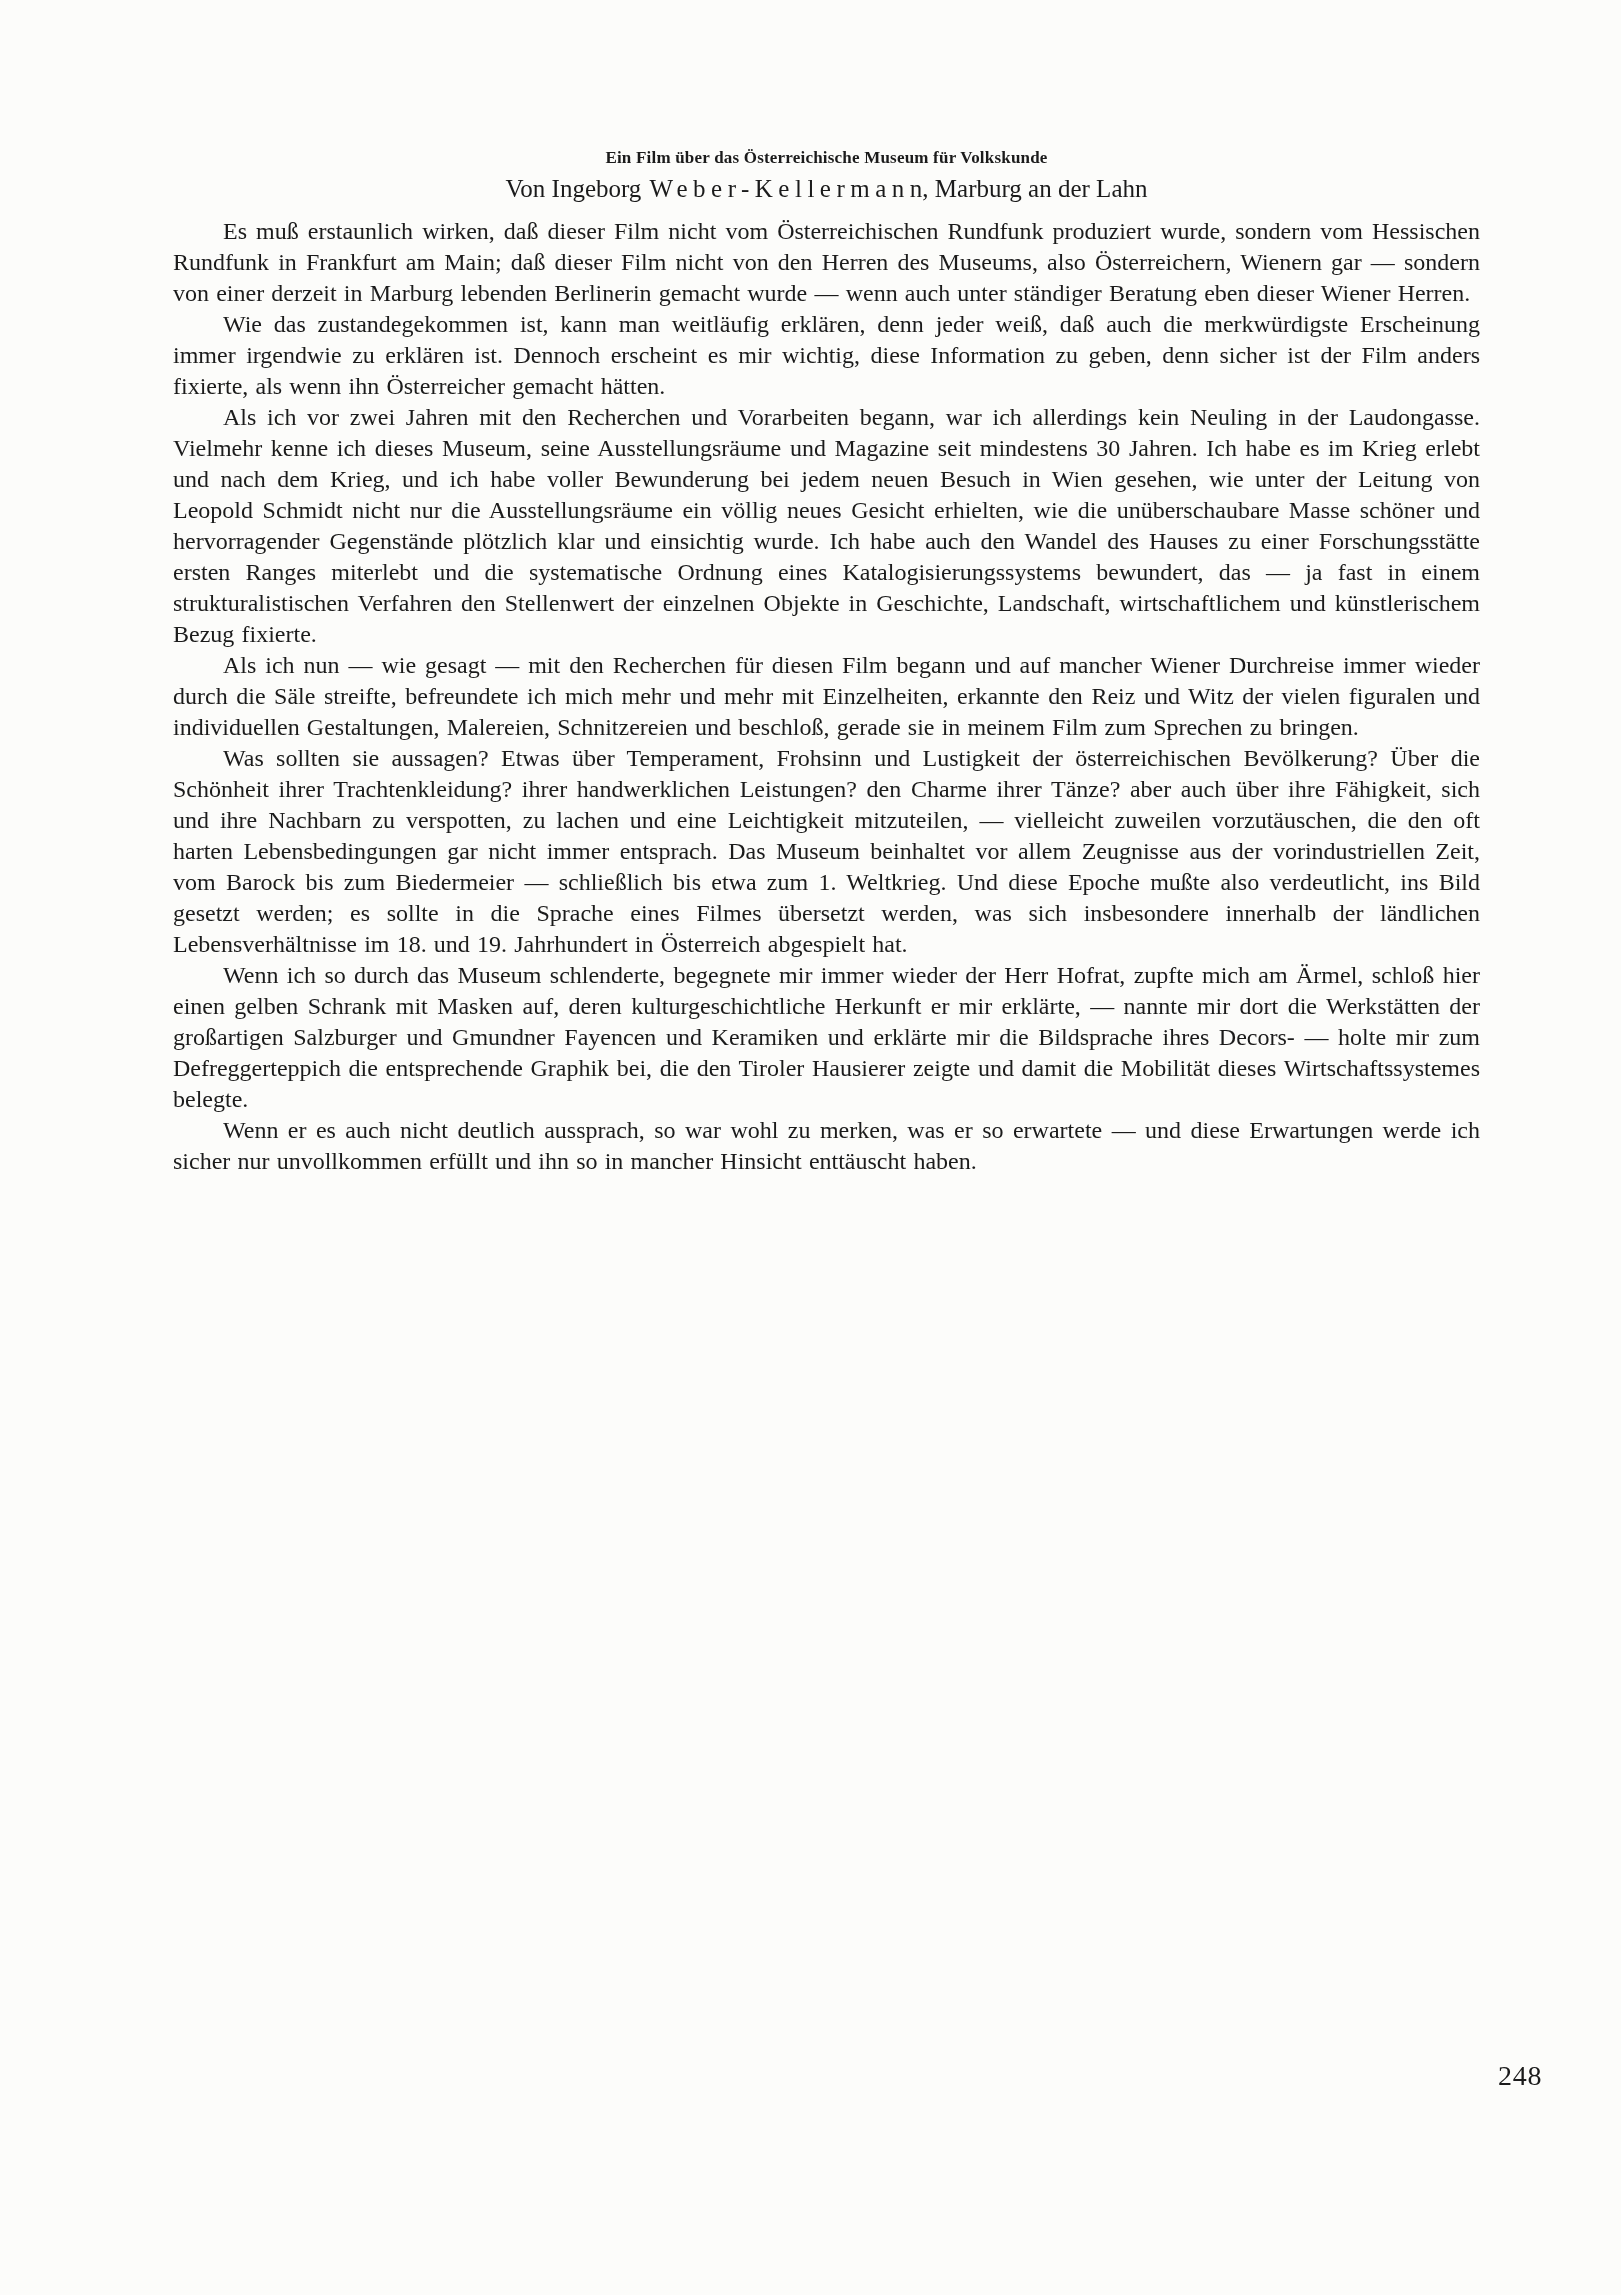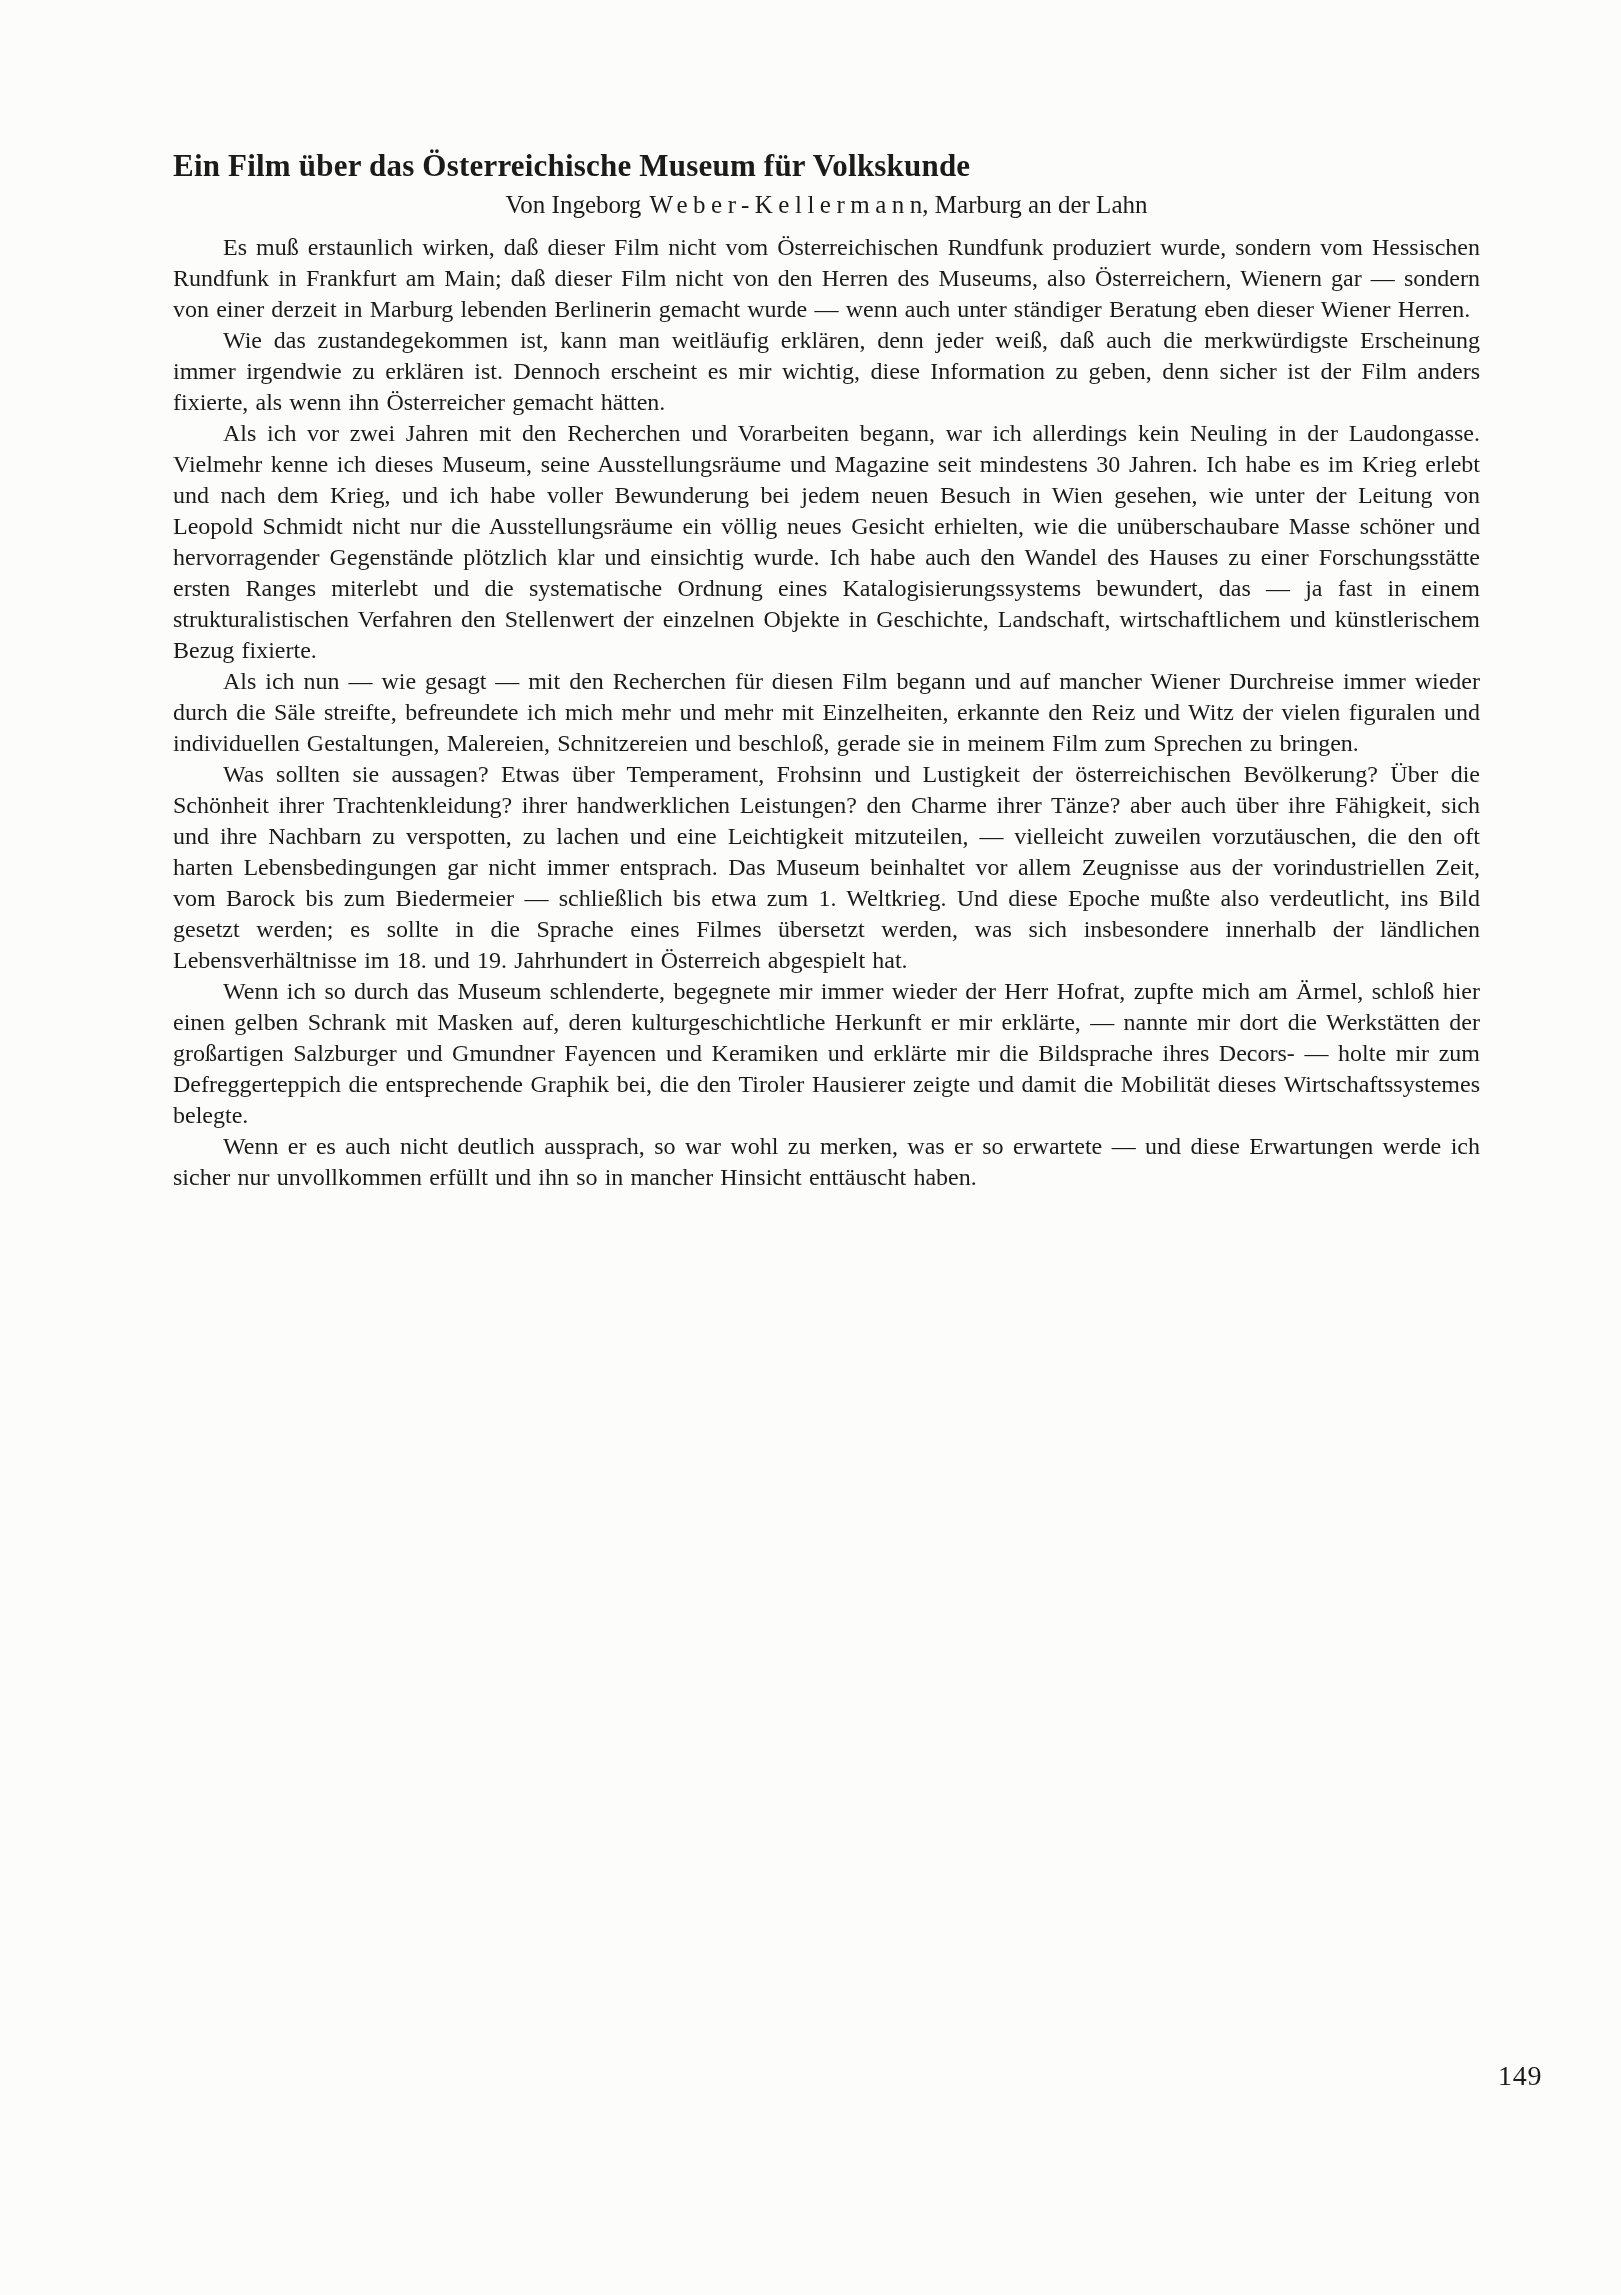--- a/index.html
+++ b/index.html
@@ -20,22 +20,23 @@
     inset: 0;
     overflow: hidden;
   }
   .text-block {
     position: absolute;
     left: 173px;
     top: 148px;
     width: 1307px;
   }
   .title {
-    font-size: 31px;
+    font-size: 17px;
     font-weight: bold;
+    text-align: center;
     margin: 0 0 6.5px 0;
     letter-spacing: 0.2px;
   }
   .byline {
     font-size: 25px;
     text-align: center;
     margin: 0 0 13px 0;
     white-space: nowrap;
   }
   .byline .spaced-name {
@@ -73,15 +74,15 @@
     <p class="para">Es muß erstaunlich wirken, daß dieser Film nicht vom Österreichischen Rundfunk produziert wurde, sondern vom Hessischen Rundfunk in Frankfurt am Main; daß dieser Film nicht von den Herren des Museums, also Österreichern, Wienern gar — sondern von einer derzeit in Marburg lebenden Berlinerin gemacht wurde — wenn auch unter ständiger Beratung eben dieser Wiener Herren.</p>
     <p class="para">Wie das zustandegekommen ist, kann man weitläufig erklären, denn jeder weiß, daß auch die merkwürdigste Erscheinung immer irgendwie zu erklären ist. Dennoch erscheint es mir wichtig, diese Information zu geben, denn sicher ist der Film anders fixierte, als wenn ihn Österreicher gemacht hätten.</p>
     <p class="para">Als ich vor zwei Jahren mit den Recherchen und Vorarbeiten begann, war ich allerdings kein Neuling in der Laudongasse. Vielmehr kenne ich dieses Museum, seine Ausstellungsräume und Magazine seit mindestens 30 Jahren. Ich habe es im Krieg erlebt und nach dem Krieg, und ich habe voller Bewunderung bei jedem neuen Besuch in Wien gesehen, wie unter der Leitung von Leopold Schmidt nicht nur die Ausstellungsräume ein völlig neues Gesicht erhielten, wie die unüberschaubare Masse schöner und hervorragender Gegenstände plötzlich klar und einsichtig wurde. Ich habe auch den Wandel des Hauses zu einer Forschungsstätte ersten Ranges miterlebt und die systematische Ordnung eines Katalogisierungssystems bewundert, das — ja fast in einem strukturalistischen Verfahren den Stellenwert der einzelnen Objekte in Geschichte, Landschaft, wirtschaftlichem und künstlerischem Bezug fixierte.</p>
     <p class="para">Als ich nun — wie gesagt — mit den Recherchen für diesen Film begann und auf mancher Wiener Durchreise immer wieder durch die Säle streifte, befreundete ich mich mehr und mehr mit Einzelheiten, erkannte den Reiz und Witz der vielen figuralen und individuellen Gestaltungen, Malereien, Schnitzereien und beschloß, gerade sie in meinem Film zum Sprechen zu bringen.</p>
     <p class="para">Was sollten sie aussagen? Etwas über Temperament, Frohsinn und Lustigkeit der österreichischen Bevölkerung? Über die Schönheit ihrer Trachtenkleidung? ihrer handwerklichen Leistungen? den Charme ihrer Tänze? aber auch über ihre Fähigkeit, sich und ihre Nachbarn zu verspotten, zu lachen und eine Leichtigkeit mitzuteilen, — vielleicht zuweilen vorzutäuschen, die den oft harten Lebensbedingungen gar nicht immer entsprach. Das Museum beinhaltet vor allem Zeugnisse aus der vorindustriellen Zeit, vom Barock bis zum Biedermeier — schließlich bis etwa zum 1. Weltkrieg. Und diese Epoche mußte also verdeutlicht, ins Bild gesetzt werden; es sollte in die Sprache eines Filmes übersetzt werden, was sich insbesondere innerhalb der ländlichen Lebensverhältnisse im 18. und 19. Jahrhundert in Österreich abgespielt hat.</p>
     <p class="para">Wenn ich so durch das Museum schlenderte, begegnete mir immer wieder der Herr Hofrat, zupfte mich am Ärmel, schloß hier einen gelben Schrank mit Masken auf, deren kulturgeschichtliche Herkunft er mir erklärte, — nannte mir dort die Werkstätten der großartigen Salzburger und Gmundner Fayencen und Keramiken und erklärte mir die Bildsprache ihres Decors- — holte mir zum Defreggerteppich die entsprechende Graphik bei, die den Tiroler Hausierer zeigte und damit die Mobilität dieses Wirtschaftssystemes belegte.</p>
     <p class="para">Wenn er es auch nicht deutlich aussprach, so war wohl zu merken, was er so erwartete — und diese Erwartungen werde ich sicher nur unvollkommen erfüllt und ihn so in mancher Hinsicht enttäuscht haben.</p>
 
   </div>
 
-  <div class="page-number">149</div>
+  <div class="page-number">248</div>
 </div>
 
 
 </body></html>

